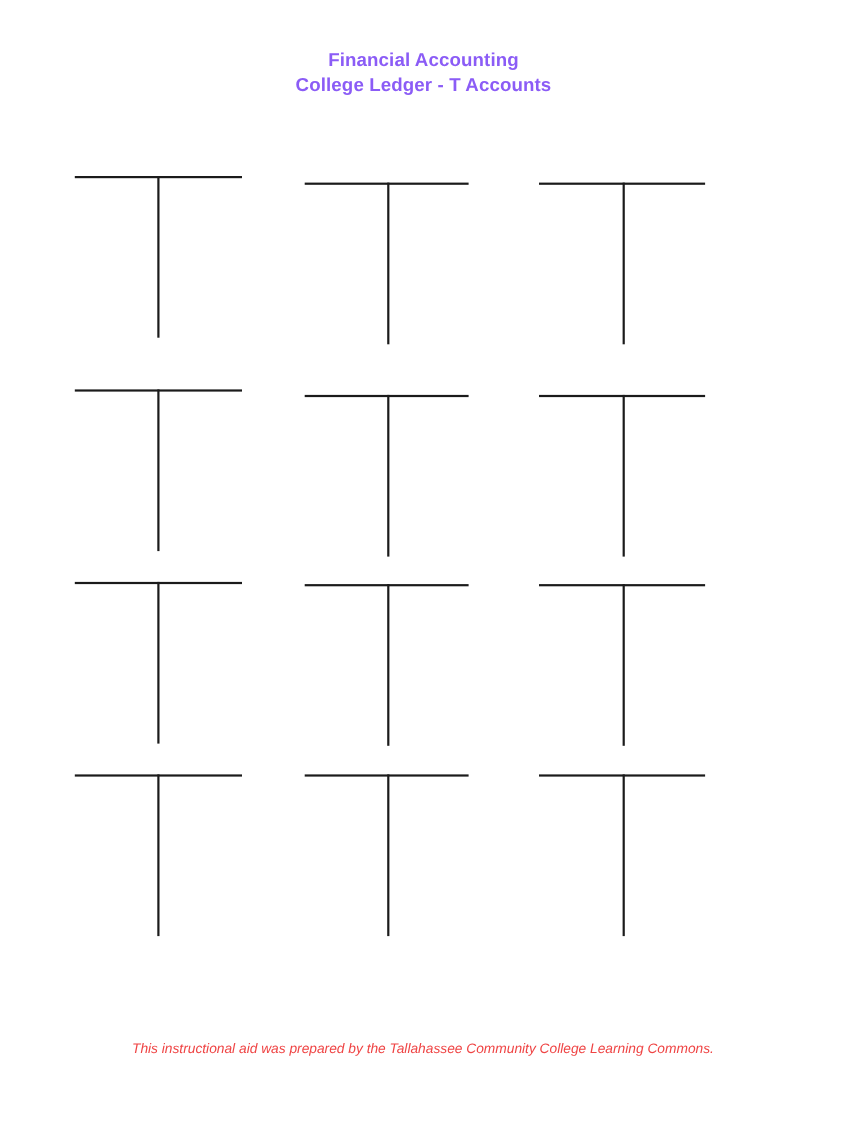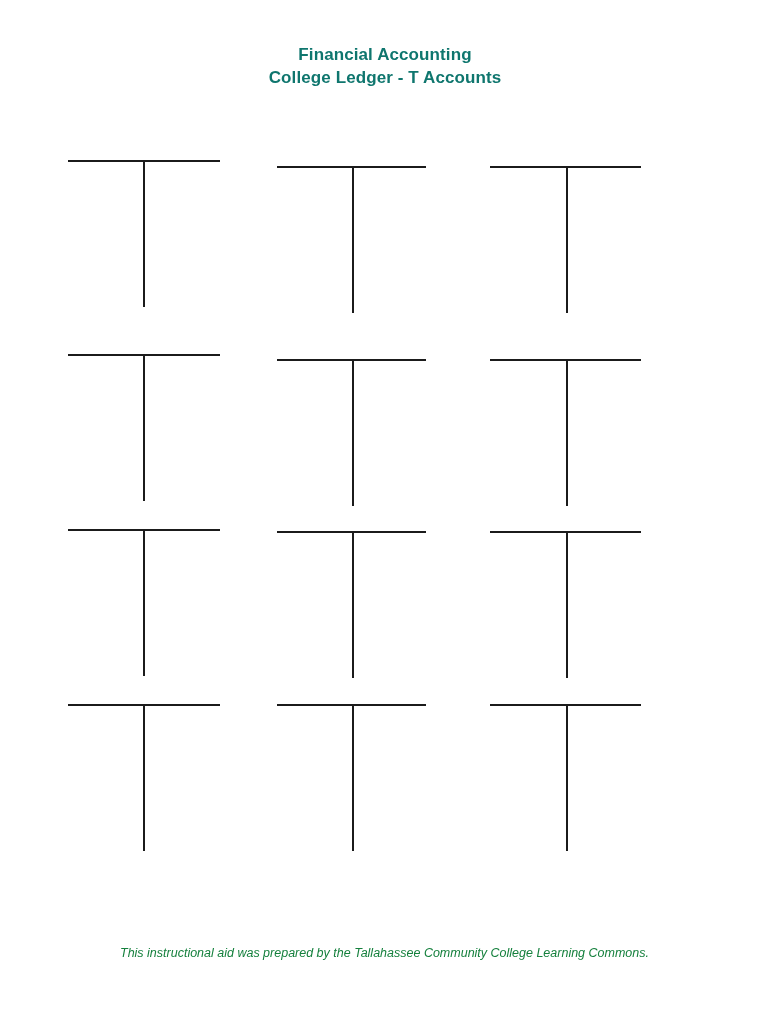--- a/index.html
+++ b/index.html
@@ -31,21 +31,21 @@
     width: 770px;
     text-align: center;
   }
   .title-line {
     display: block;
     font-family: "Liberation Sans", sans-serif;
     font-weight: bold;
     font-size: 17px;
     line-height: 23px;
     letter-spacing: 0.1px;
-    color: #0f766e;
+    color: #8b5cf6;
     white-space: nowrap;
   }
 
   
   .t-grid {
     position: absolute;
     left: 0;
     top: 0;
     width: 770px;
     height: 1024px;
@@ -70,21 +70,21 @@
   
   .footer {
     position: absolute;
     left: 120px;
     top: 945px;
     width: 540px;
     font-family: "Liberation Sans", sans-serif;
     font-style: italic;
     font-size: 12.5px;
     line-height: 16px;
-    color: #15803d;
+    color: #ef4444;
     white-space: nowrap;
   }
 </style>
 </head>
 <body>
 
 <div class="page">
 
   <div class="title-block">
     <span class="title-line">Financial Accounting</span>

